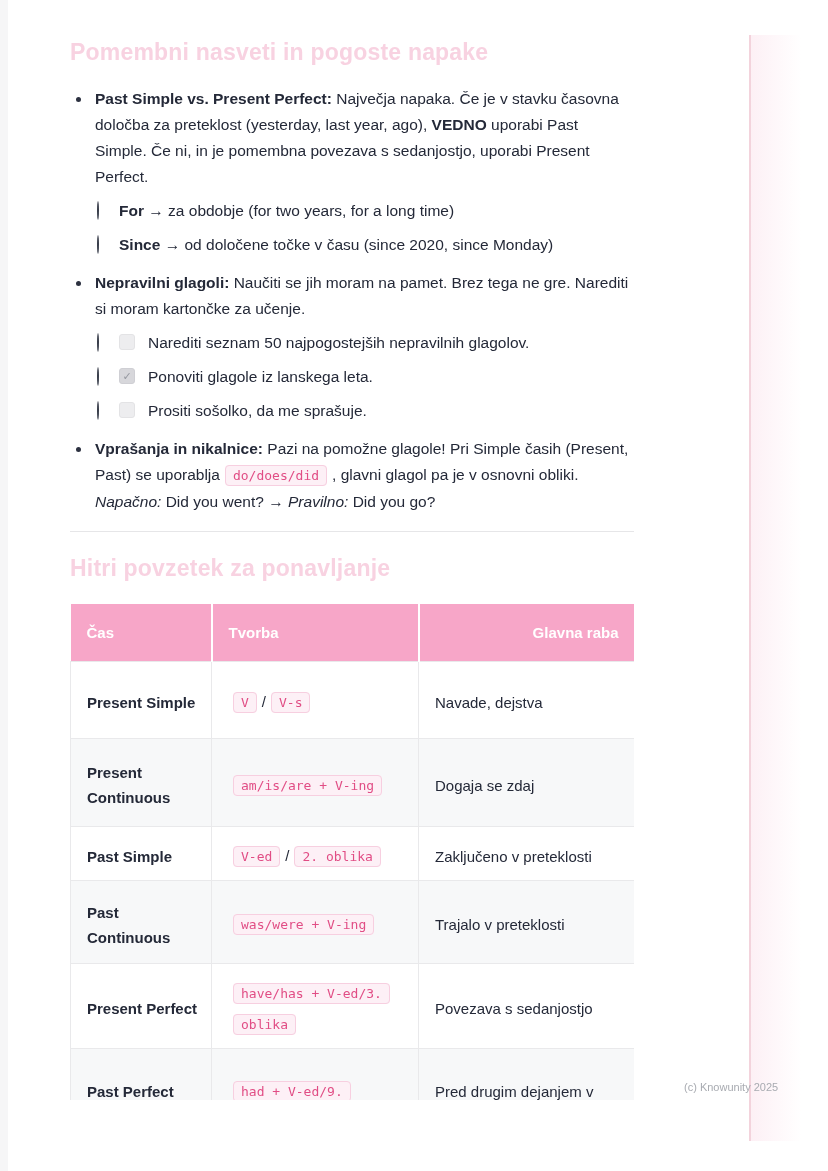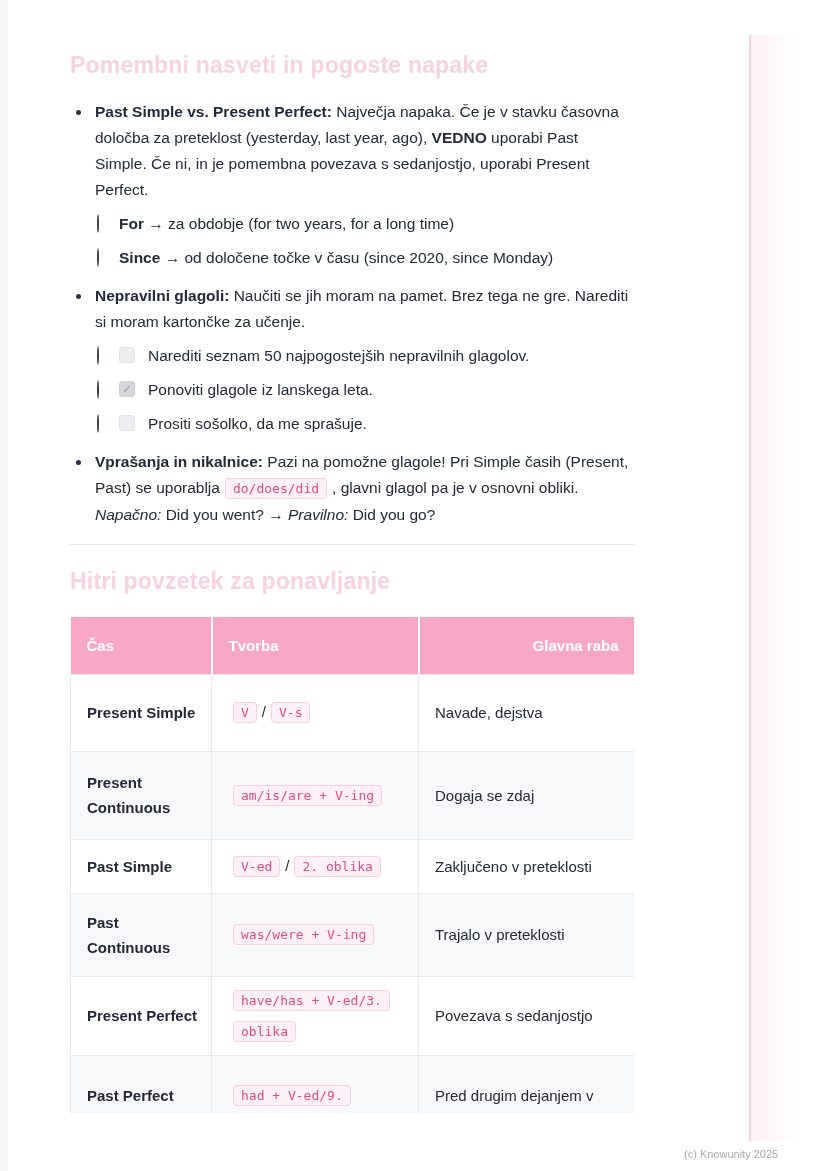--- a/index.html
+++ b/index.html
@@ -6,21 +6,21 @@
   body{
     width:828px;height:1171px;position:relative;overflow:hidden;
     background:#ffffff;
     font-family:"Liberation Sans", sans-serif;
     color:#242938;
   }
   .left-strip{position:absolute;left:0;top:0;width:8px;height:1171px;background:#f6f6f7;}
   .pink-wash{position:absolute;left:751px;top:35px;width:77px;height:1106px;
     background:linear-gradient(90deg,#fdf0f5 0%,#ffffff 65%);}
   .accent-line{position:absolute;left:749px;top:35px;width:2px;height:1106px;background:#f3d3dc;}
-  .content{position:absolute;left:70px;top:53px;width:564px;}
+  .content{position:absolute;left:70px;top:40px;width:564px;}
   h1.sec{font-size:23px;line-height:24px;font-weight:bold;color:#f8d2e1;margin:0 0 22px 0;letter-spacing:.2px;}
   h2.sec{font-size:23px;line-height:24px;font-weight:bold;color:#f8d2e1;margin:24px 0 0 0;letter-spacing:.2px;}
   .list{font-size:15.5px;line-height:26px;}
   .li1{display:flex;margin-top:12px;}
   .li1:first-child{margin-top:0;}
   .marker1{flex:0 0 25px;display:flex;justify-content:flex-start;}
   .dot{width:5px;height:5px;border-radius:50%;background:#2c3140;margin-top:10.5px;margin-left:6px;}
   .li2{display:flex;margin-left:27px;margin-top:8px;}
   .marker2{flex:0 0 22px;}
   .circ{width:5px;height:5px;border:1.5px solid #3a3f4c;border-radius:50%;margin-top:9px;}
@@ -35,32 +35,32 @@
     background:#fdf0f6;border:1px solid #f7cfe0;border-radius:4px;
     padding:2px 7px;margin:0 5px;white-space:nowrap;
   }
   .divider{border:none;border-top:1px solid #e6e6e8;margin:16px 0 0 0;height:0;}
   .table-wrap{margin-top:24px;height:496px;overflow:hidden;}
   table.summary{border-collapse:collapse;width:564px;table-layout:fixed;}
   thead tr{height:57px;}
   th{background:#f7a6c8;color:#ffffff;font-size:15px;font-weight:bold;text-align:left;
      padding:0 16px 0 16px;border:none;border-right:2px solid #ffffff;}
   th:last-child{border-right:none;text-align:right;}
-  td{border:1px solid #e9e9eb;vertical-align:middle;padding:8px 10px 8px 16px;font-size:15px;}
+  td{border:1px solid #e9e9eb;vertical-align:middle;padding:14px 10px 8px 16px;font-size:15px;}
   td.cas{font-weight:bold;line-height:25px;}
   td.tvorba{line-height:30px;}
   tbody tr:nth-child(odd){background:#ffffff;}
   tbody tr:nth-child(even){background:#f7f8f9;}
   tbody tr:nth-child(1){height:77px;}
   tbody tr:nth-child(2){height:88px;}
   tbody tr:nth-child(3){height:54px;}
   tbody tr:nth-child(4){height:83px;}
   tbody tr:nth-child(5){height:77px;}
   tbody tr:nth-child(6){height:80px;}
-  .watermark{position:absolute;left:684px;top:1148px;font-size:11px;color:#a8abb1;z-index:5;}
+  .watermark{position:absolute;left:684px;top:1081px;font-size:11px;color:#a8abb1;z-index:5;}
 </style>
 </head>
 <body>
 
 <div class="left-strip"></div>
 <div class="pink-wash"></div>
 <div class="accent-line"></div>
 
 <div class="content">
   <h1 class="sec">Pomembni nasveti in pogoste napake</h1>

